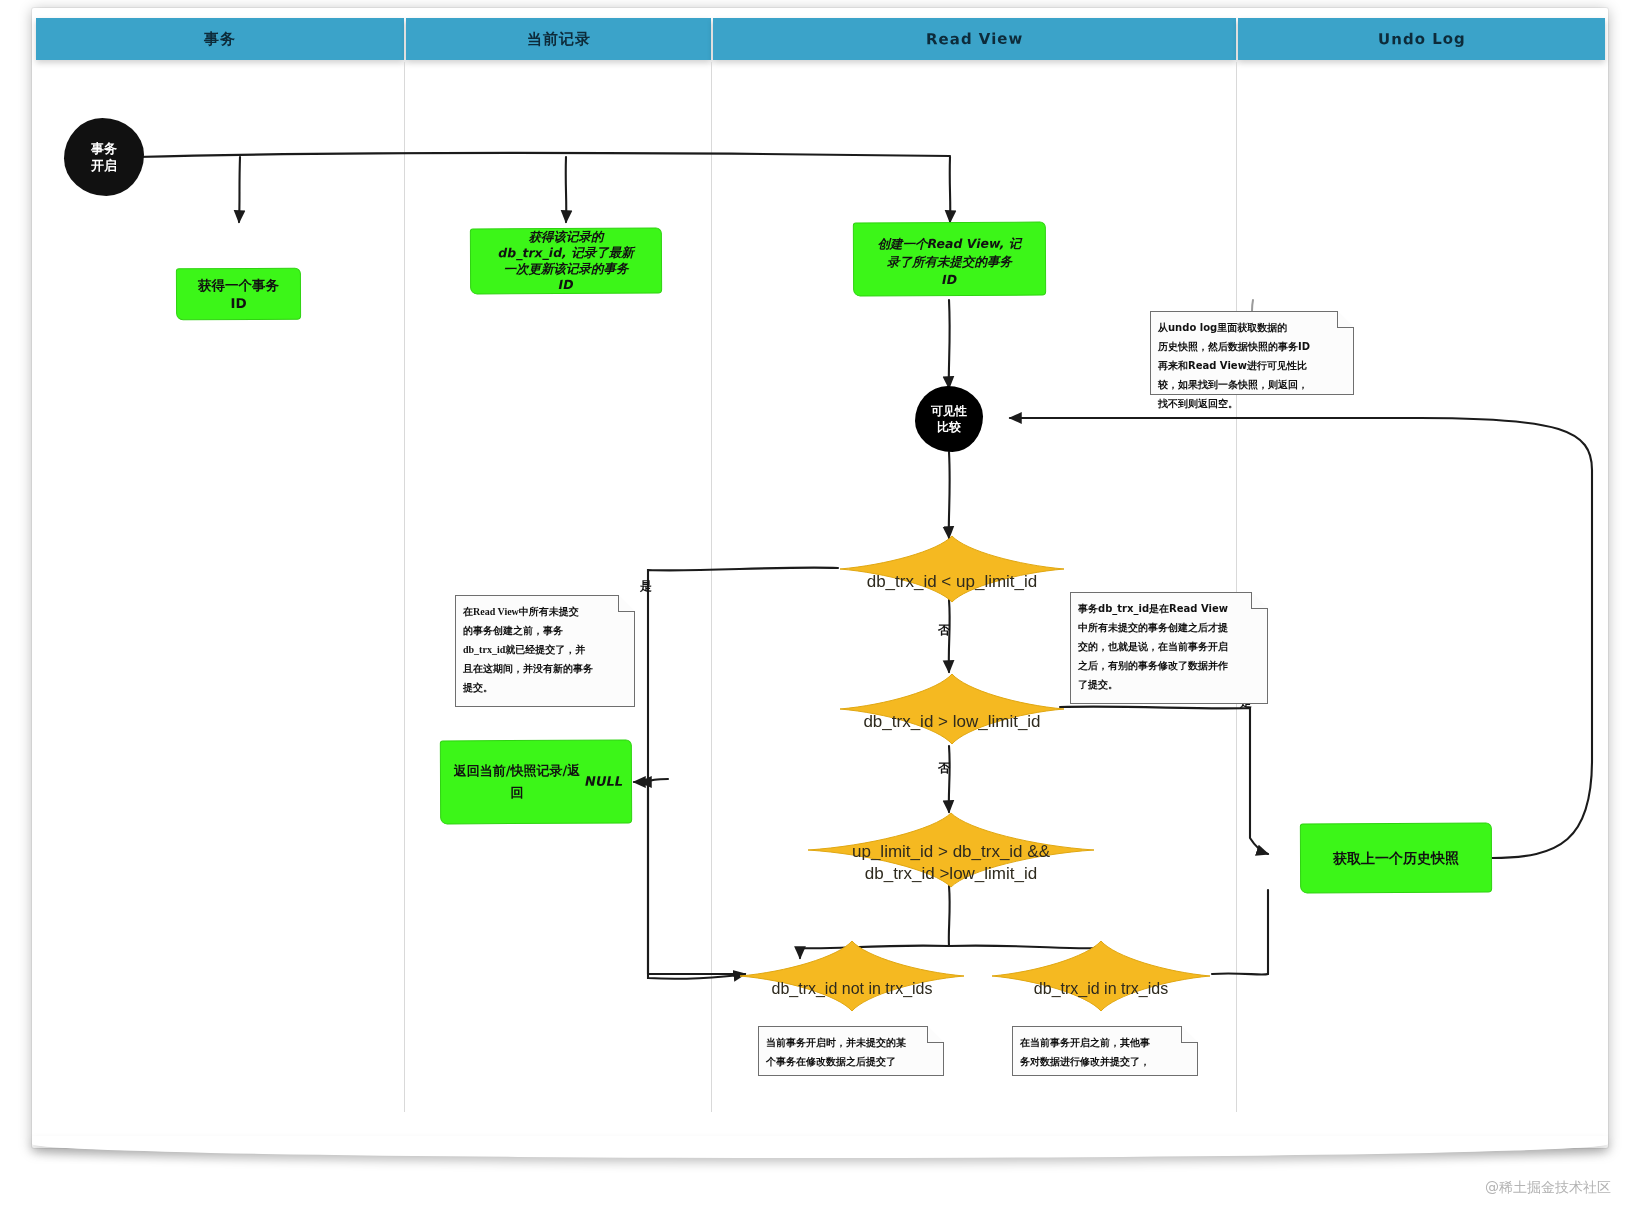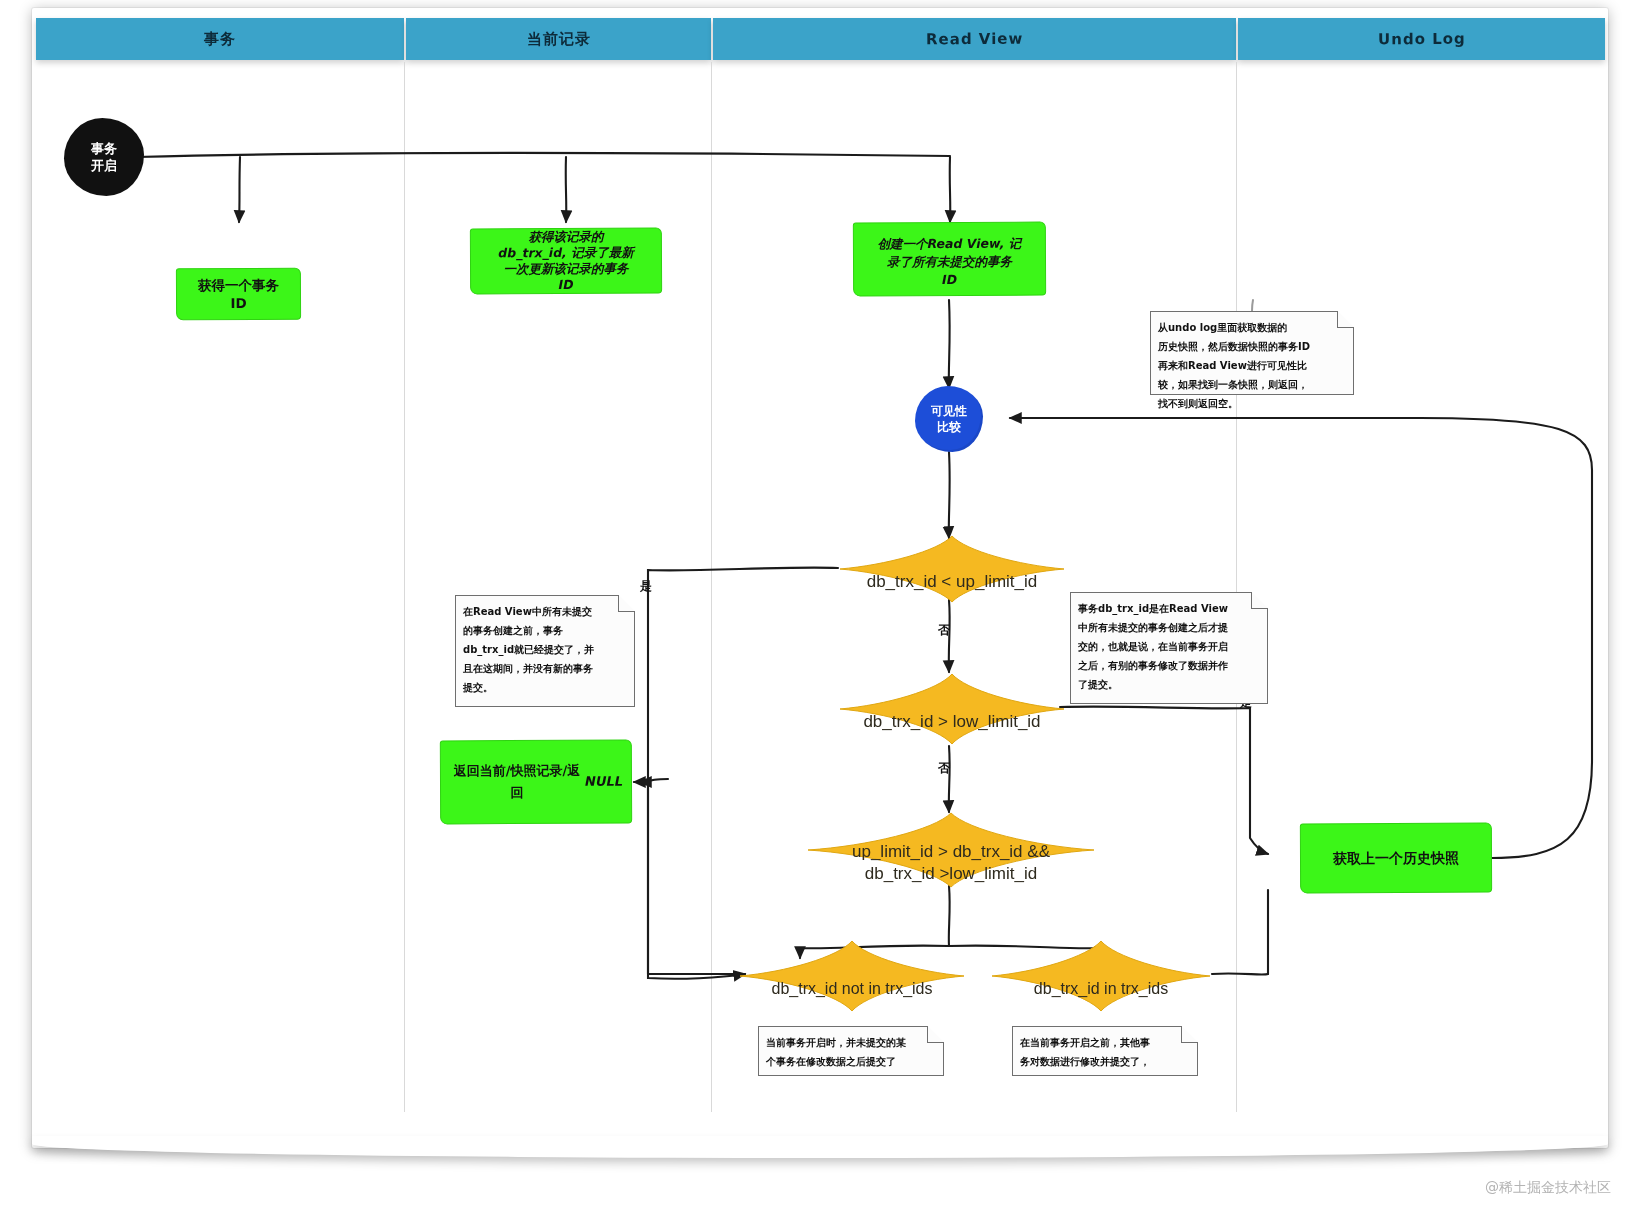--- a/index.html
+++ b/index.html
@@ -53,21 +53,21 @@
     border-radius:3px 6px 4px 7px;
     transform:rotate(-.25deg);
   }
   .green.italicish{font-style:italic;}
 
   .startnode{
     background:#111;color:#fff;border-radius:48% 52% 47% 53%/52% 47% 53% 48%;
     font-family:"DejaVu Sans",sans-serif;font-weight:700;font-size:13px;line-height:17px;
   }
   .rednode{
-    background:#1d4ed8;color:#fff;border-radius:48% 52% 45% 55%/53% 46% 54% 47%;
+    background:#000000;color:#fff;border-radius:48% 52% 45% 55%/53% 46% 54% 47%;
     font-family:"DejaVu Sans",sans-serif;font-weight:700;font-size:12px;line-height:16px;
     box-shadow:inset -2px -2px 0 rgba(0,0,0,.08);
   }
 
   .diamond-wrap{position:absolute;}
   .diamond-wrap svg{position:absolute;left:0;top:0;overflow:visible;}
   .diamond-label{
     position:absolute;left:0;top:13px;width:100%;height:100%;
     display:flex;align-items:center;justify-content:center;text-align:center;
     font-family:"Liberation Sans",sans-serif;font-size:17px;color:#2e2a1e;line-height:22px;
@@ -252,21 +252,21 @@
 <div class="edge-label" style="left:938px;top:760px;">否</div>
 
 <div class="note" style="left:1150px;top:311px;width:204px;height:84px;">
   <div>从undo log里面获取数据的</div>
   <div>历史快照，然后数据快照的事务ID</div>
   <div>再来和Read View进行可见性比</div>
   <div>较，如果找到一条快照，则返回，</div>
   <div>找不到则返回空。</div>
 </div>
 
-<div class="note" style="left:455px;top:595px;width:180px;height:112px;">
+<div class="note" style="left:455px;top:595px;width:180px;height:112px;font-family:Liberation Serif, serif;">
   <div>在Read View中所有未提交</div>
   <div>的事务创建之前，事务</div>
   <div>db_trx_id就已经提交了，并</div>
   <div>且在这期间，并没有新的事务</div>
   <div>提交。</div>
 </div>
 
 <div class="note" style="left:1070px;top:592px;width:198px;height:112px;">
   <div>事务db_trx_id是在Read View</div>
   <div>中所有未提交的事务创建之后才提</div>

